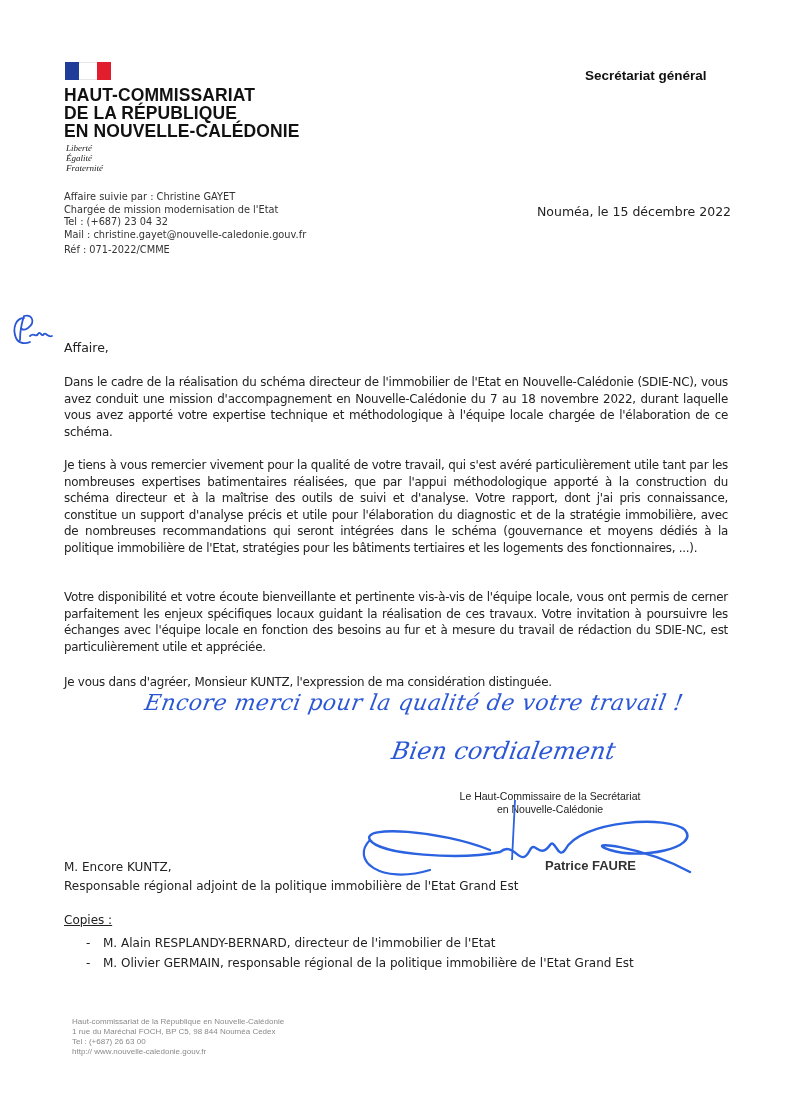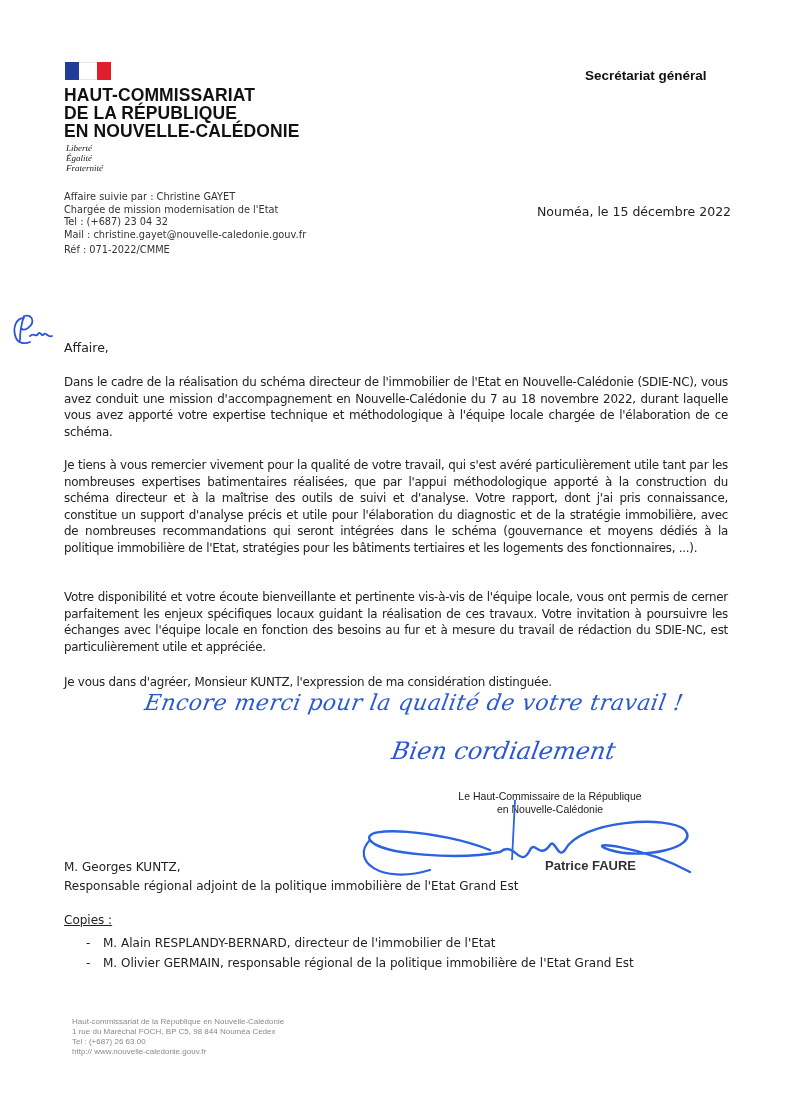--- a/index.html
+++ b/index.html
@@ -76,33 +76,33 @@
 
 <div class="abs body p1">Dans le cadre de la réalisation du schéma directeur de l'immobilier de l'Etat en Nouvelle-Calédonie (SDIE-NC), vous avez conduit une mission d'accompagnement en Nouvelle-Calédonie du 7 au 18 novembre 2022, durant laquelle vous avez apporté votre expertise technique et méthodologique à l'équipe locale chargée de l'élaboration de ce schéma.</div>
 <div class="abs body p2">Je tiens à vous remercier vivement pour la qualité de votre travail, qui s'est avéré particulièrement utile tant par les nombreuses expertises batimentaires réalisées, que par l'appui méthodologique apporté à la construction du schéma directeur et à la maîtrise des outils de suivi et d'analyse. Votre rapport, dont j'ai pris connaissance, constitue un support d'analyse précis et utile pour l'élaboration du diagnostic et de la stratégie immobilière, avec de nombreuses recommandations qui seront intégrées dans le schéma (gouvernance et moyens dédiés à la politique immobilière de l'Etat, stratégies pour les bâtiments tertiaires et les logements des fonctionnaires, ...).</div>
 <div class="abs body p3">Votre disponibilité et votre écoute bienveillante et pertinente vis-à-vis de l'équipe locale, vous ont permis de cerner parfaitement les enjeux spécifiques locaux guidant la réalisation de ces travaux. Votre invitation à poursuivre les échanges avec l'équipe locale en fonction des besoins au fur et à mesure du travail de rédaction du SDIE-NC, est particulièrement utile et appréciée.</div>
 <div class="abs body p4">Je vous dans d'agréer, Monsieur KUNTZ, l'expression de ma considération distinguée.</div>
 
 <div class="abs hand hand1">Encore merci pour la qualité de votre travail !</div>
 <div class="abs hand hand2">Bien cordialement</div>
 
 <div class="abs sig-title">
-  <div>Le Haut-Commissaire de la République</div>
+  <div>Le Haut-Commissaire de la Secrétariat</div>
   <div>en Nouvelle-Calédonie</div>
 </div>
 
 <svg class="abs sig-svg" viewBox="0 0 380 80">
   <path d="M150 50 C100 30, 20 25, 30 40 C40 55, 120 60, 160 52 C175 40, 180 70, 190 50 C195 40, 200 60, 210 45 C215 38, 218 60, 225 50 C240 20, 330 15, 345 30 C360 48, 300 60, 270 50 C240 40, 300 45, 350 72" fill="none" stroke="#2b62e0" stroke-width="2.4" stroke-linecap="round"></path>
   <path d="M30 40 C10 60, 40 85, 90 70" fill="none" stroke="#2b62e0" stroke-width="2.2" stroke-linecap="round"></path>
   <path d="M175 0 L172 60" fill="none" stroke="#2b62e0" stroke-width="1.8"></path>
 </svg>
 <div class="abs sig-name">Patrice FAURE</div>
 
 <div class="abs recip">
-  <div>M. Georges KUNTZ,</div>
+  <div>M. Encore KUNTZ,</div>
   <div>Responsable régional adjoint de la politique immobilière de l'Etat Grand Est</div>
 </div>
 
 <div class="abs copies">Copies :</div>
 <ul class="abs clist">
   <li>M. Alain RESPLANDY-BERNARD, directeur de l'immobilier de l'Etat</li>
   <li>M. Olivier GERMAIN, responsable régional de la politique immobilière de l'Etat Grand Est</li>
 </ul>
 
 <div class="abs footer">

